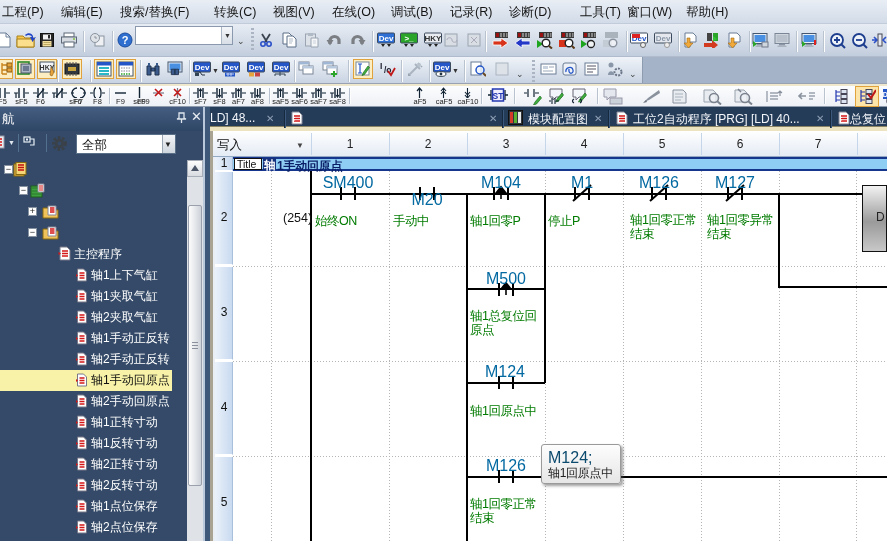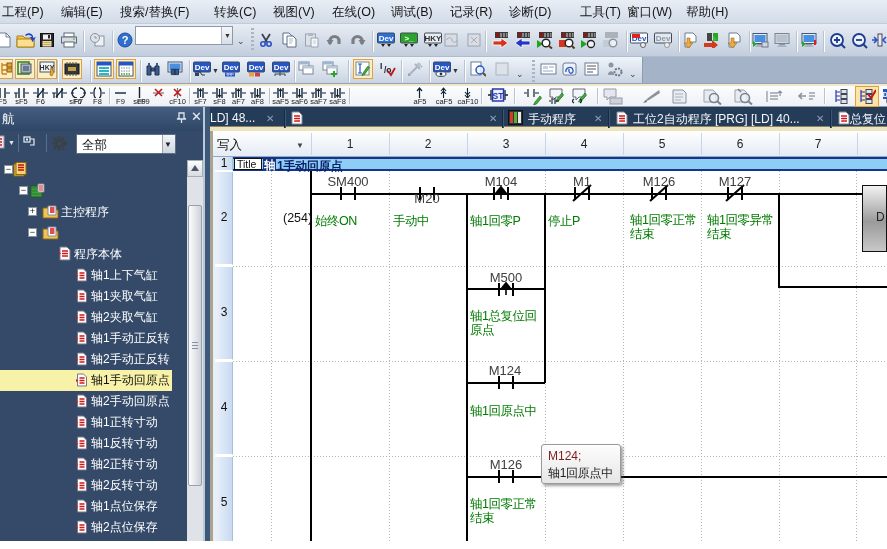--- a/index.html
+++ b/index.html
@@ -8,21 +8,21 @@
 .ab{position:absolute}
 .t{position:absolute;white-space:nowrap}
 .sep{position:absolute;width:1px;background:#b9c2cf;box-shadow:1px 0 0 #fdfdfe}
 .grip{position:absolute;width:3px;background:repeating-linear-gradient(180deg,#aab4c2 0 2px,transparent 2px 4px)}
 .menu{position:absolute;top:4px;font-size:12.5px;color:#151515}
 .dotv{position:absolute;width:1px;background:repeating-linear-gradient(180deg,#b5b5b5 0 1px,transparent 1px 3px)}
 .doth{position:absolute;height:1px;background:repeating-linear-gradient(90deg,#b5b5b5 0 1px,transparent 1px 3px)}
 .wire{position:absolute;height:2px;background:#000}
 .vwire{position:absolute;width:2px;background:#000}
 .cbar{position:absolute;width:2px;height:13px;background:#000}
-.lbl{position:absolute;font-size:13px;color:#404040;transform:translateX(-50%);white-space:nowrap}
+.lbl{position:absolute;font-size:16px;color:#0369a1;transform:translateX(-50%);white-space:nowrap}
 .cmt{position:absolute;font-size:12.5px;line-height:13.5px;color:#007b00;white-space:nowrap;letter-spacing:-0.5px}
 .trow{position:absolute;left:0;height:21px;width:203px;color:#fff;font-size:12px;line-height:21px;white-space:nowrap}
 .ebox{position:absolute;width:9px;height:9px;background:#fdfdfd;border:1px solid #86929f;color:#222;font-size:9px;line-height:7px;text-align:center}
 .num{position:absolute;left:215px;width:18px;text-align:center;font-size:12px;color:#101010}
 .tabx{position:absolute;top:113px;color:#8fa0b6;font-size:10px}
 .tabt{position:absolute;top:111px;color:#f2f5fa;font-size:12px;white-space:nowrap}
 .glab{position:absolute;width:19px;text-align:center;font-size:7.5px;color:#222;line-height:9px}
 </style></head><body>
 <div id="app">
 <div class="ab" style="left:0;top:0;width:887px;height:24px;background:linear-gradient(#e9eef5,#d2dbe8);border-bottom:1px solid #c2cbd9"></div>
@@ -609,21 +609,21 @@
       <path d="M3 6.5h2M3 9h2" stroke="#fff" stroke-width="0.8"></path>
     </svg>
     <div class="tabx" style="left:489px">✕</div>
     <div class="ab" style="left:502px;top:110px;width:1px;height:18px;background:#16293f;box-shadow:1px 0 0 #3a587c"></div>
     <svg class="ab" style="left:508px;top:110px" width="15" height="15" viewBox="0 0 15 15">
       <rect x="0.5" y="0.5" width="14" height="14" fill="#30363e" stroke="#111"></rect>
       <rect x="2" y="2" width="3" height="11" fill="#d43b2a"></rect>
       <rect x="6" y="2" width="3" height="11" fill="#58b030"></rect>
       <rect x="10" y="2" width="3" height="11" fill="#e8e8e8"></rect>
     </svg>
-    <div class="tabt" style="left:528px">手动程序</div>
+    <div class="tabt" style="left:528px">模块配置图</div>
     <div class="tabx" style="left:594px">✕</div>
     <div class="ab" style="left:608px;top:110px;width:1px;height:18px;background:#16293f;box-shadow:1px 0 0 #3a587c"></div>
     <svg class="ab" style="left:615px;top:111px" width="14" height="14" viewBox="0 0 14 14">
       <path d="M2 1h7l3 3v9H2z" fill="#fff" stroke="#889"></path>
       <path d="M4 5h6M4 7.5h6M4 10h6" stroke="#d41616" stroke-width="1.6"></path>
       <path d="M3 6.5h2M3 9h2" stroke="#fff" stroke-width="0.8"></path>
     </svg>
     <div class="tabt" style="left:633px">工位2自动程序 [PRG] [LD] 40...</div>
     <div class="tabx" style="left:816px">✕</div>
     <div class="ab" style="left:830px;top:110px;width:1px;height:18px;background:#16293f;box-shadow:1px 0 0 #3a587c"></div>
@@ -662,34 +662,33 @@
       <rect x="3" y="0.5" width="10" height="12" fill="#f7d678" stroke="#8a6a10"></rect>
       <path d="M5 3h6M5 5.5h6M5 8h6" stroke="#c01010" stroke-width="1.4"></path>
     </svg>
     <div class="ebox" style="left:19px;top:186px">−</div>
     <svg class="ab" style="left:30px;top:183px" width="16" height="16" viewBox="0 0 16 16">
       <rect x="1" y="3" width="11" height="11" fill="#3fa03f" stroke="#1e5e1e"></rect>
       <path d="M2 5h9M2 8h9M2 11h9" stroke="#2a7a2a"></path>
       <path d="M8 1h6v8h-6z" fill="#fff" stroke="#889"></path>
       <path d="M9 3h4M9 5h4M9 7h4" stroke="#d41616" stroke-width="1.2"></path>
     </svg>
-    <div class="trow" style="top:202px;left:61px;color:#fff;width:117px">主控程序</div>
     <div class="ebox" style="left:28px;top:207px">+</div>
     <svg class="ab" style="left:42px;top:204px" width="17" height="16" viewBox="0 0 17 16">
       <path d="M1 4h6l1.5 2H16v8H1z" fill="#f0c25a" stroke="#8a6a10"></path>
       <path d="M6 2h8v9h-8z" fill="#fff" stroke="#889"></path>
       <path d="M8 4h4.5M8 6h4.5M8 8h4.5" stroke="#d41616" stroke-width="1.3"></path>
     </svg>
     <div class="ebox" style="left:28px;top:228px">−</div>
     <svg class="ab" style="left:42px;top:225px" width="17" height="16" viewBox="0 0 17 16">
       <path d="M1 4h6l1.5 2H16v8H1z" fill="#f0c25a" stroke="#8a6a10"></path>
       <path d="M6 2h8v9h-8z" fill="#fff" stroke="#889"></path>
       <path d="M8 4h4.5M8 6h4.5M8 8h4.5" stroke="#d41616" stroke-width="1.3"></path>
     </svg>
-    <div class="trow" style="top:244px;left:74px;color:#fff;width:104px">程序本体</div>
+    <div class="trow" style="top:244px;left:74px;color:#fff;width:104px">主控程序</div>
     <svg class="ab" style="left:58px;top:246px" width="14" height="15" viewBox="0 0 14 15">
       <path d="M2 1h7l3 3v10H2z" fill="#fff" stroke="#778"></path>
       <path d="M4 5h6M4 7.5h6M4 10h6" stroke="#d41616" stroke-width="1.6"></path>
       <path d="M0.5 6l2.5 1.5L0.5 9z" fill="#d41616"></path>
     </svg>
     <div class="trow" style="top:265px;left:91px;color:#fff;width:87px">轴1上下气缸</div>
     <svg class="ab" style="left:75px;top:268px" width="13" height="14" viewBox="0 0 13 14">
       <path d="M2.5 1h6l3 3v9h-9z" fill="#fff" stroke="#778"></path>
       <path d="M4.5 5h5M4.5 7.5h5M4.5 10h5" stroke="#d41616" stroke-width="1.5"></path>
       <path d="M1 6l2 1.5L1 9z" fill="#d41616"></path>
@@ -889,14 +888,14 @@
     <div class="cmt" style="left:315px;top:215px">始终ON</div>
     <div class="cmt" style="left:393px;top:215px">手动中</div>
     <div class="cmt" style="left:470px;top:215px">轴1回零P</div>
     <div class="cmt" style="left:548px;top:215px">停止P</div>
     <div class="cmt" style="left:630px;top:214px">轴1回零正常<br>结束</div>
     <div class="cmt" style="left:707px;top:214px">轴1回零异常<br>结束</div>
     <div class="cmt" style="left:470px;top:310px">轴1总复位回<br>原点</div>
     <div class="cmt" style="left:470px;top:405px">轴1回原点中</div>
     <div class="cmt" style="left:470px;top:498px">轴1回零正常<br>结束</div>
     <div class="ab" style="left:541px;top:444px;width:80px;height:40px;background:linear-gradient(#fdfdfd,#e6e6e6);border:1px solid #9a9a9a;border-radius:3px;box-shadow:2px 2px 3px rgba(80,80,80,.55)"></div>
-    <div class="t" style="left:548px;top:449px;font-size:12px;color:#7f1d1d">M124;</div>
+    <div class="t" style="left:548px;top:449px;font-size:16px;color:#0c4a6e">M124;</div>
     <div class="t" style="left:548px;top:465px;font-size:12px;color:#222;letter-spacing:-0.3px">轴1回原点中</div>
   </div>
 </body></html>

